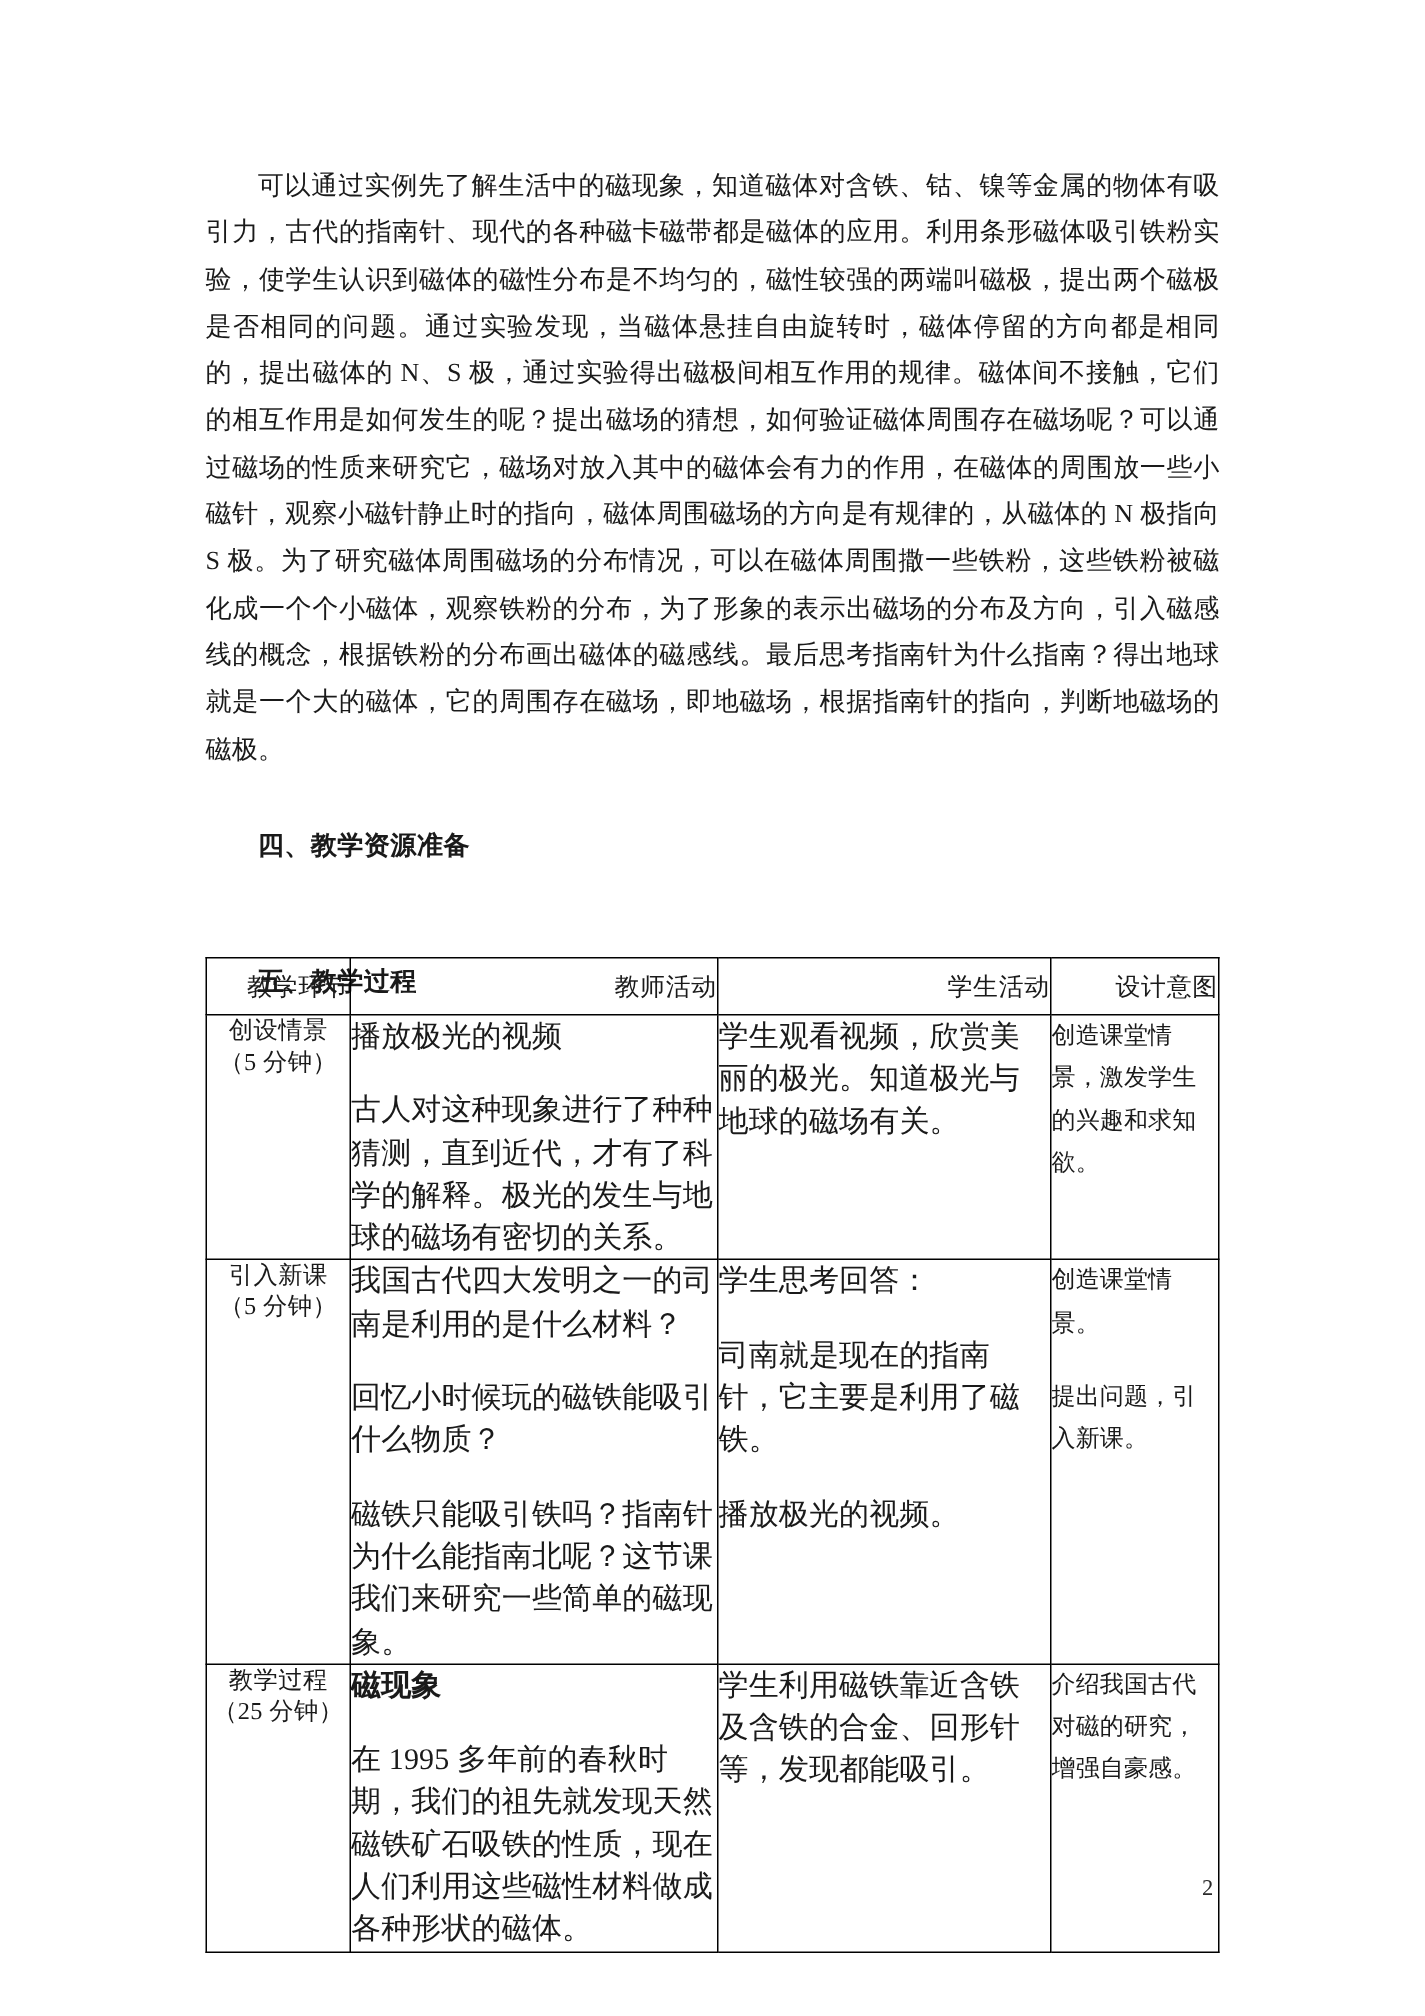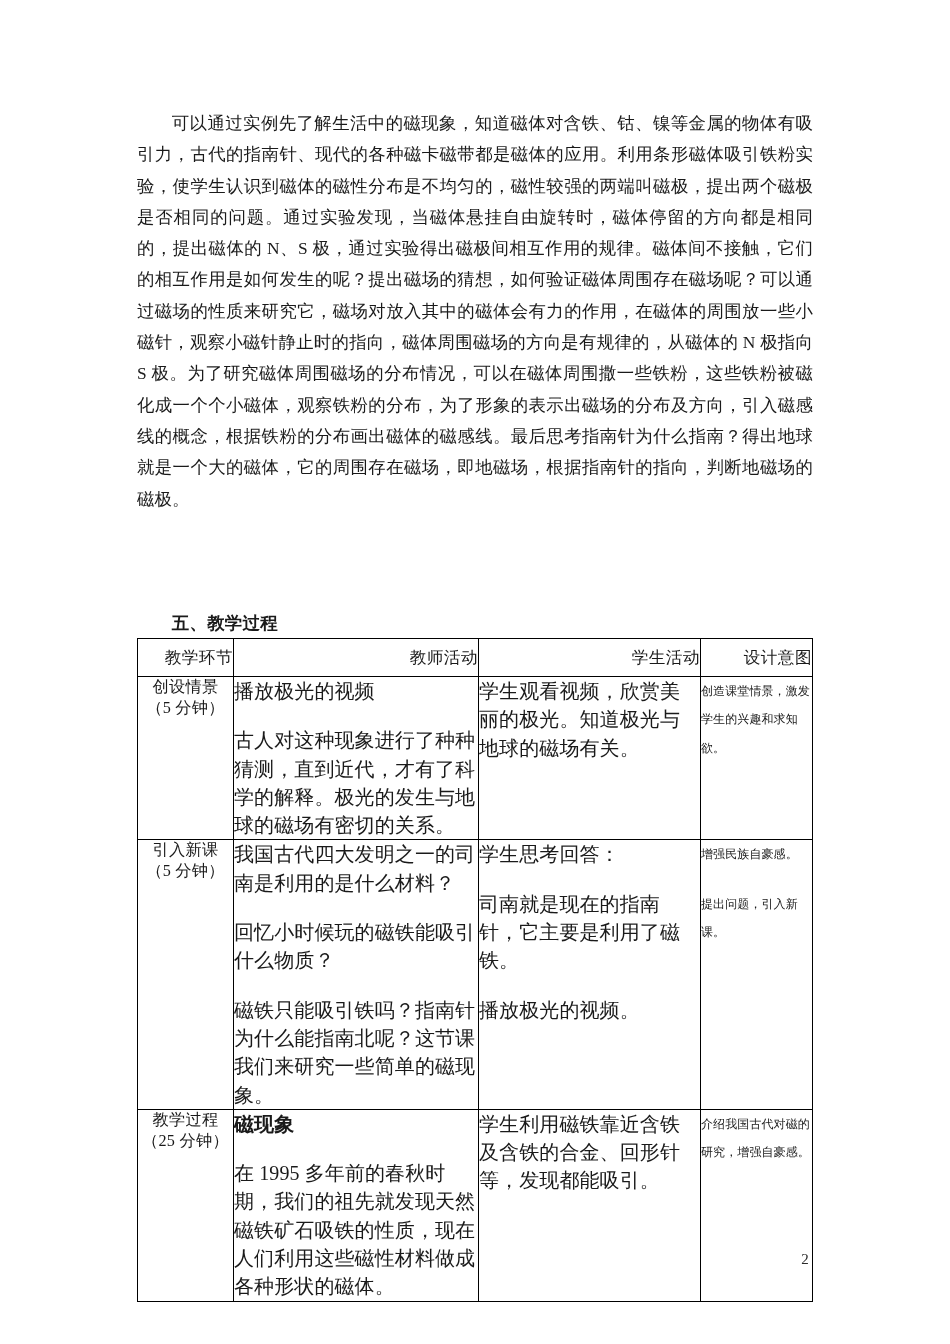--- a/index.html
+++ b/index.html
@@ -97,21 +97,21 @@
     margin-left: 20px;
   }
   .cell-body p {
     margin: 0;
   }
   .cell-body p + p { margin-top: 21px; }
   .cell-body .sub-title {
     font-weight: bold;
   }
   .cell-narrow {
-    font-size: 12px;
+    font-size: 16px;
     line-height: 28.3px;
     padding: 7px 7px 8px 8px;
     letter-spacing: 0.1px;
     word-break: break-all;
   }
   .cell-narrow p { margin: 0; }
   .cell-narrow p + p { margin-top: 21px; }
 
   .row-h1 td { height: 145px; }
   .row-h2 td { height: 230px; }
@@ -131,20 +131,21 @@
 </style>
 </head>
 <body>
 
 <div class="page">
 
   <div class="content">
     <p class="body-par">可以通过实例先了解生活中的磁现象，知道磁体对含铁、钴、镍等金属的物体有吸引力，古代的指南针、现代的各种磁卡磁带都是磁体的应用。利用条形磁体吸引铁粉实验，使学生认识到磁体的磁性分布是不均匀的，磁性较强的两端叫磁极，提出两个磁极是否相同的问题。通过实验发现，当磁体悬挂自由旋转时，磁体停留的方向都是相同的，提出磁体的 N、S 极，通过实验得出磁极间相互作用的规律。磁体间不接触，它们的相互作用是如何发生的呢？提出磁场的猜想，如何验证磁体周围存在磁场呢？可以通过磁场的性质来研究它，磁场对放入其中的磁体会有力的作用，在磁体的周围放一些小磁针，观察小磁针静止时的指向，磁体周围磁场的方向是有规律的，从磁体的 N 极指向 S 极。为了研究磁体周围磁场的分布情况，可以在磁体周围撒一些铁粉，这些铁粉被磁化成一个个小磁体，观察铁粉的分布，为了形象的表示出磁场的分布及方向，引入磁感线的概念，根据铁粉的分布画出磁体的磁感线。最后思考指南针为什么指南？得出地球就是一个大的磁体，它的周围存在磁场，即地磁场，根据指南针的指向，判断地磁场的磁极。</p>
 
     <div class="gap-before-heading"></div>
+    <h2 class="section-heading">四、教学资源准备</h2>
     <div class="gap-after-heading"></div>
 
     <div class="gap-before-heading2"></div>
     <h2 class="section-heading">五、教学过程</h2>
   </div>
 
   <table class="lesson-table">
     <colgroup>
       <col class="col-stage">
       <col class="col-teacher">
@@ -187,21 +188,21 @@
           <p>我国古代四大发明之一的司南是利用的是什么材料？</p>
           <p>回忆小时候玩的磁铁能吸引什么物质？</p>
           <p>磁铁只能吸引铁吗？指南针为什么能指南北呢？这节课我们来研究一些简单的磁现象。</p>
         </td>
         <td class="cell-body">
           <p>学生思考回答：</p>
           <p>司南就是现在的指南针，它主要是利用了磁铁。</p>
           <p>播放极光的视频。</p>
         </td>
         <td class="cell-narrow">
-          <p>增强民族自豪感。</p>
+          <p>创造课堂情景。</p>
           <p>提出问题，引入新课。</p>
         </td>
       </tr>
 
       <tr class="row-h3">
         <td class="cell-stage">
           <span>教学过程</span>
           <span class="stage-time">（25 分钟）</span>
         </td>
         <td class="cell-body">

